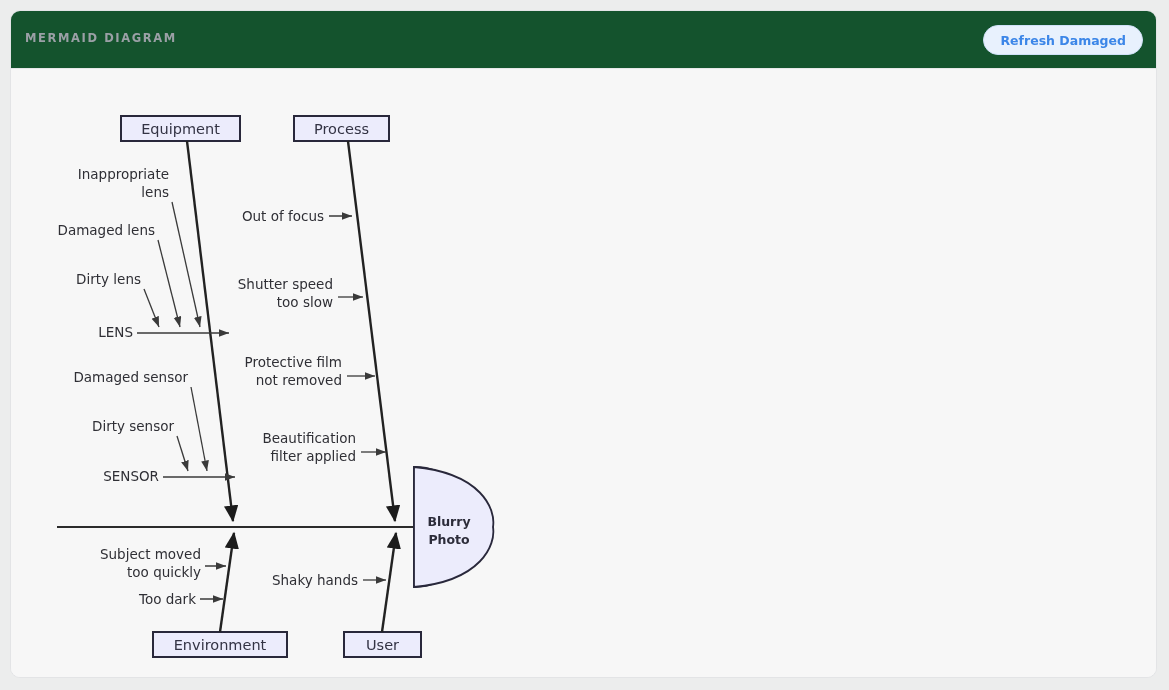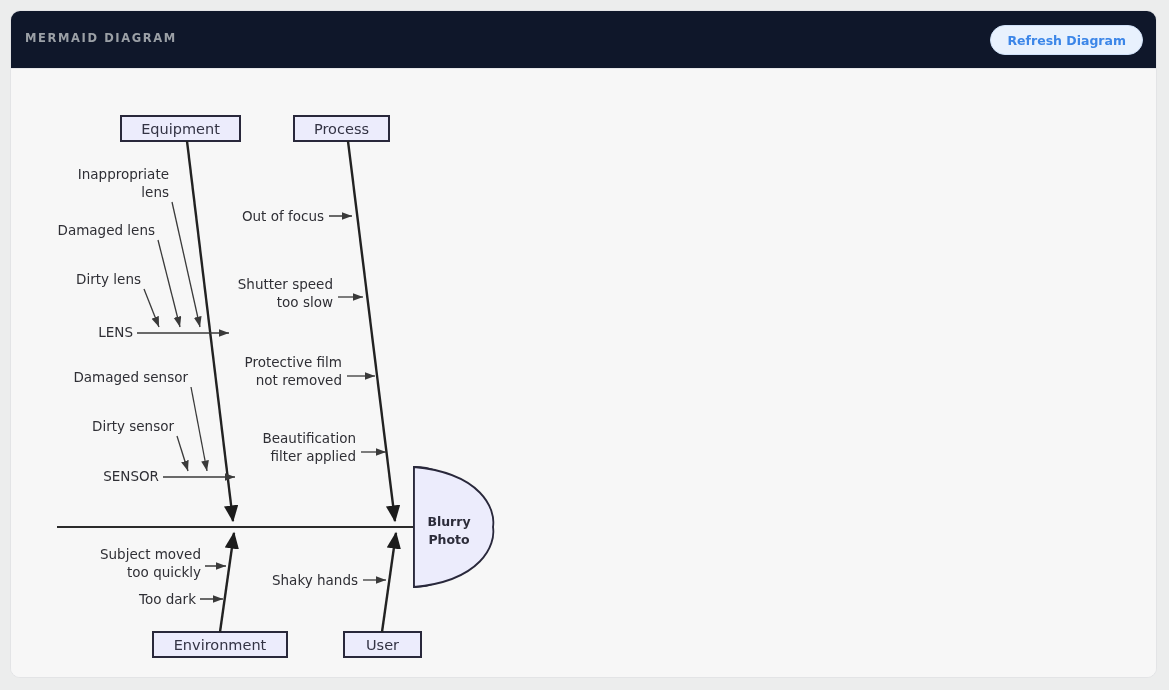--- a/index.html
+++ b/index.html
@@ -26,21 +26,21 @@
     border-radius: 10px;
     box-sizing: border-box;
     overflow: hidden;
   }
   .card-header {
     position: absolute;
     left: 0;
     top: 0;
     right: 0;
     height: 58px;
-    background: #0f172a;
+    background: #14532d;
     border-bottom: 1px solid #e6e7e9;
     box-sizing: border-box;
   }
   .card-title {
     position: absolute;
     left: 14px;
     top: 20px;
     font-size: 11.5px;
     font-weight: bold;
     letter-spacing: 1.6px;
@@ -131,21 +131,21 @@
   }
 </style>
 </head>
 <body>
 
 <div id="root">
   <div class="card">
 
     <div class="card-header">
       <div class="card-title">MERMAID DIAGRAM</div>
-      <div class="refresh-btn">Refresh Diagram</div>
+      <div class="refresh-btn">Refresh Damaged</div>
     </div>
 
     <div class="diagram-area">
       <svg class="fishbone" viewBox="0 0 1147 609">
         <defs>
           <marker id="arrowSmall" markerWidth="9" markerHeight="9" refX="8" refY="3" orient="auto" markerUnits="strokeWidth">
             <path d="M0,0 L8,3 L0,6 z" fill="#3a3a3a"></path>
           </marker>
           <marker id="arrowBig" markerWidth="8" markerHeight="8" refX="6.5" refY="3" orient="auto" markerUnits="strokeWidth">
             <path d="M0,0 L7,3 L0,6 z" fill="#1c1c1c"></path>

